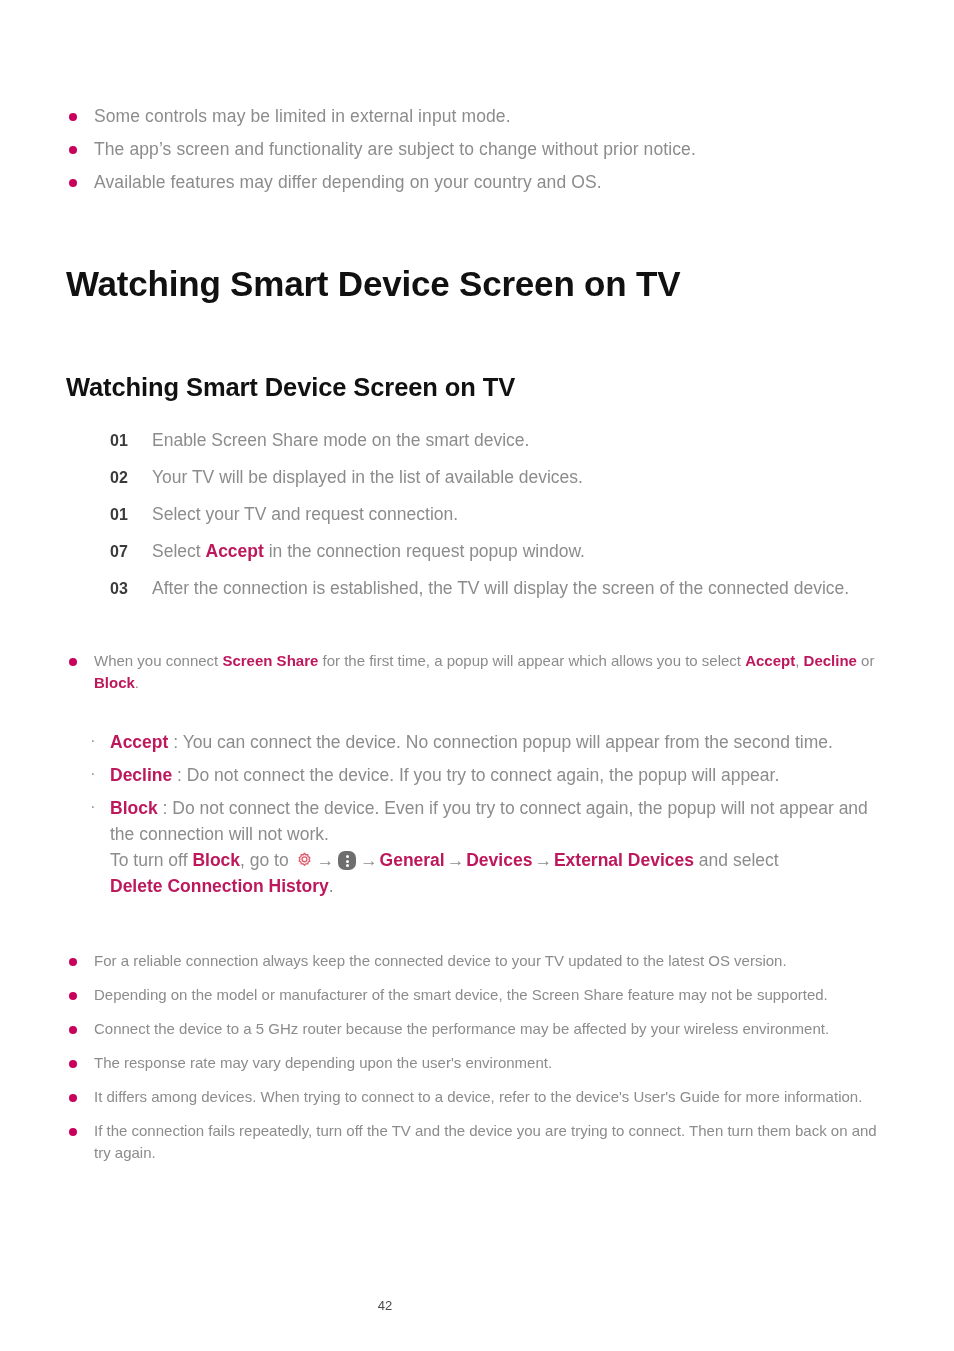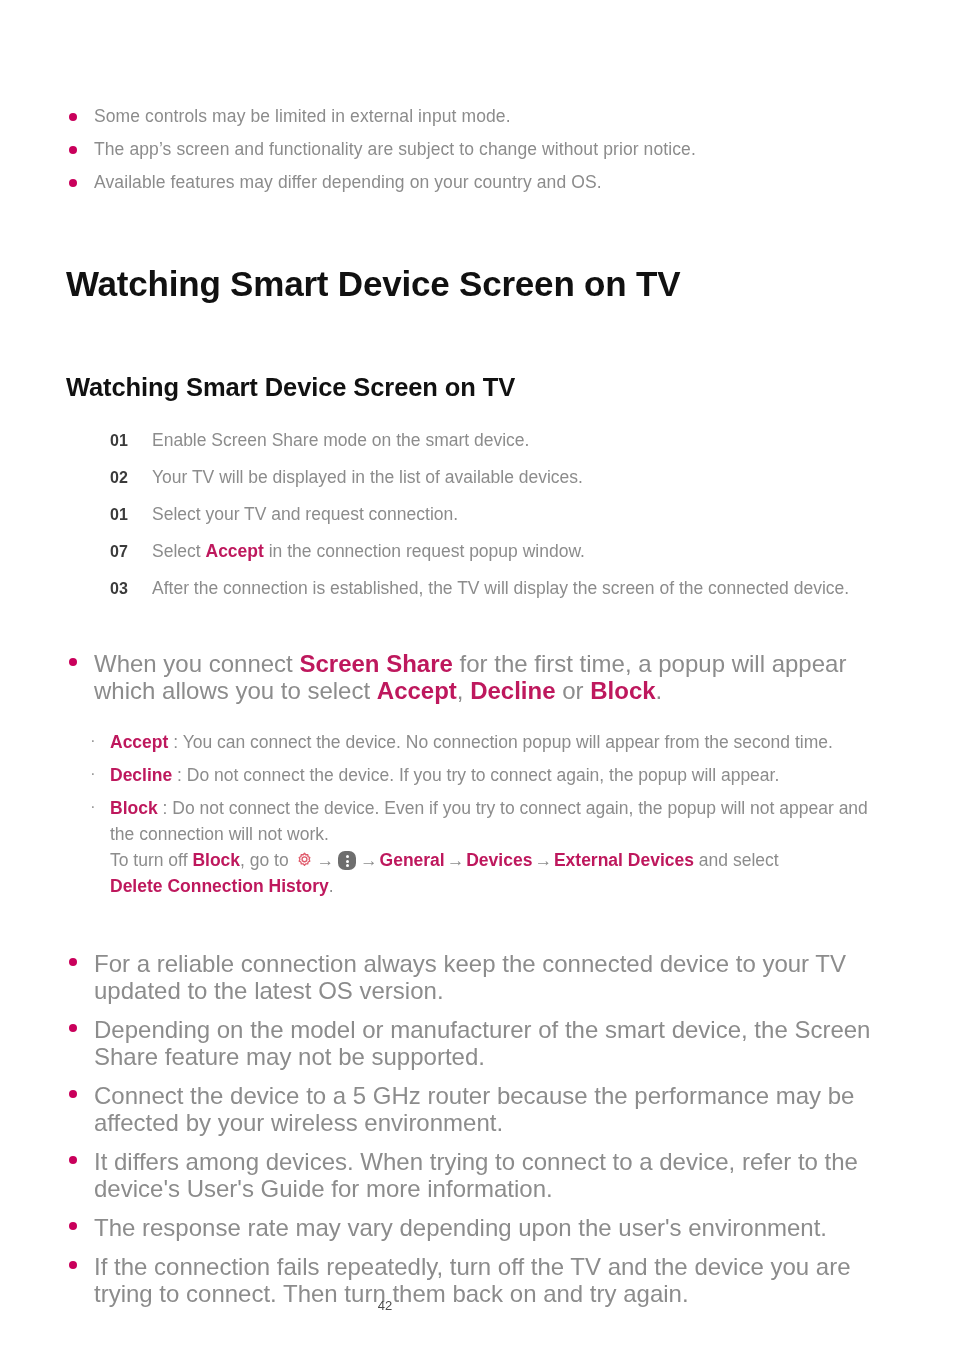--- a/index.html
+++ b/index.html
@@ -108,22 +108,22 @@
   }
   .bullets-b {
     position: absolute;
     left: 66px;
     top: 950px;
     width: 828px;
   }
   .bullet-item {
     position: relative;
     padding-left: 28px;
-    font-size: 24px;
-    line-height: 27px;
+    font-size: 15px;
+    line-height: 22px;
     color: #8c8c8c;
     margin-bottom: 12px;
   }
   .bullet-item .bullet-dot {
     top: 8px;
   }
 
   
   .subbullets {
     position: absolute;
@@ -287,27 +287,27 @@
     <div class="bullet-item">
       <span class="bullet-dot"></span>
       <span>Depending on the model or manufacturer of the smart device, the Screen Share feature may not be supported.</span>
     </div>
     <div class="bullet-item">
       <span class="bullet-dot"></span>
       <span>Connect the device to a 5 GHz router because the performance may be affected by your wireless environment.</span>
     </div>
     <div class="bullet-item">
       <span class="bullet-dot"></span>
+      <span>The response rate may vary depending upon the user's environment.</span>
+    </div>
+    <div class="bullet-item">
+      <span class="bullet-dot"></span>
       <span>It differs among devices. When trying to connect to a device, refer to the device's User's Guide for more information.</span>
     </div>
     <div class="bullet-item">
       <span class="bullet-dot"></span>
-      <span>The response rate may vary depending upon the user's environment.</span>
-    </div>
-    <div class="bullet-item">
-      <span class="bullet-dot"></span>
       <span>If the connection fails repeatedly, turn off the TV and the device you are trying to connect. Then turn them back on and try again.</span>
     </div>
   </div>
 
   <div class="page-number">42</div>
 
 </div>
 
 </body></html>

